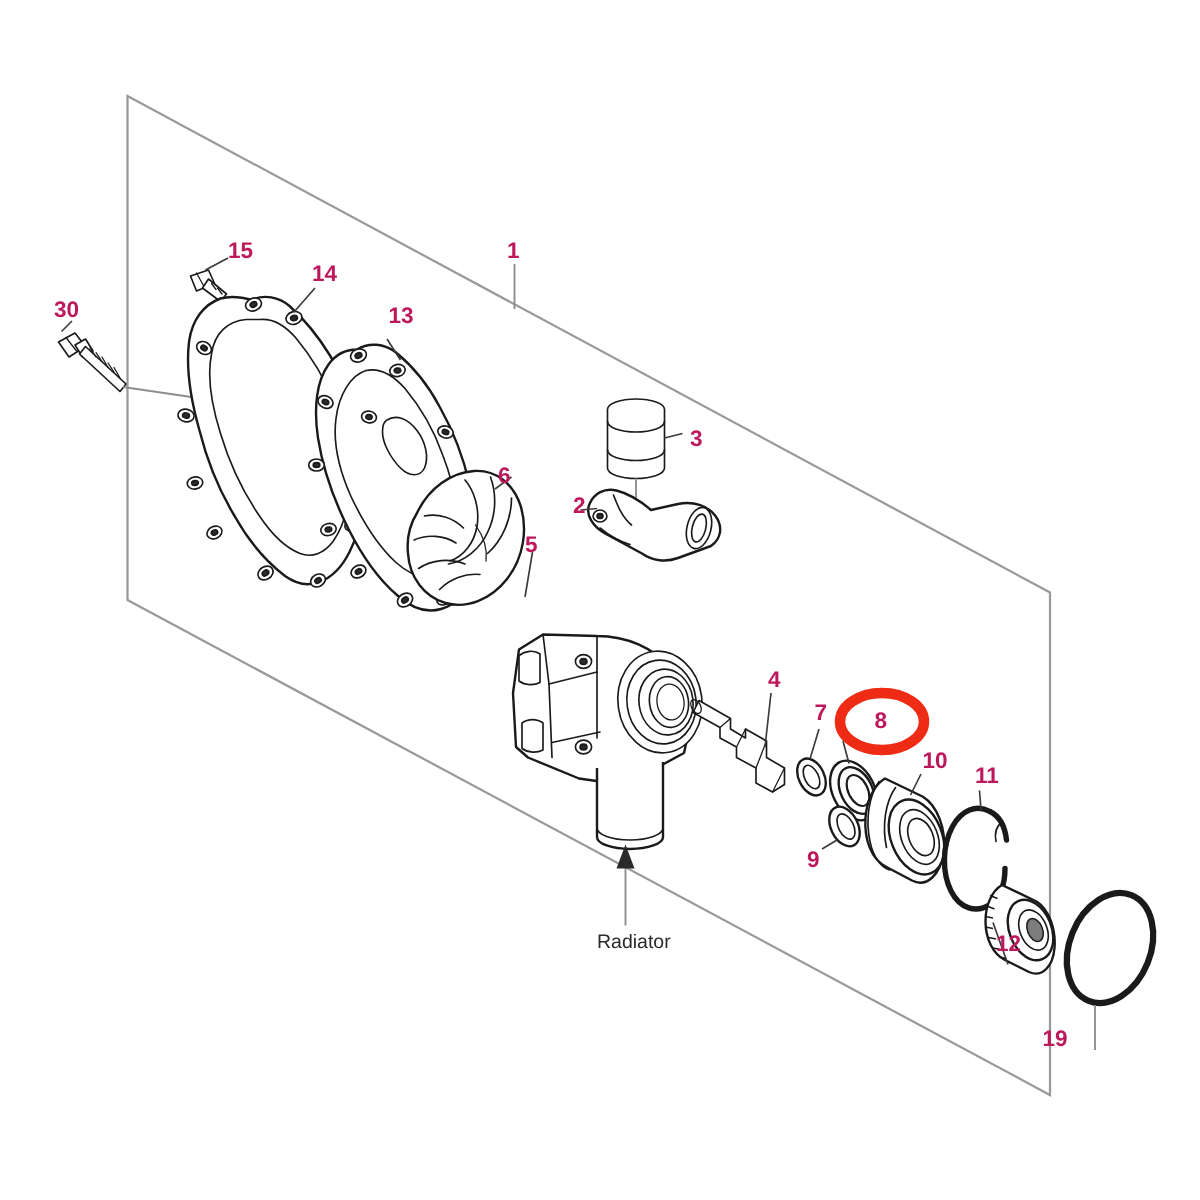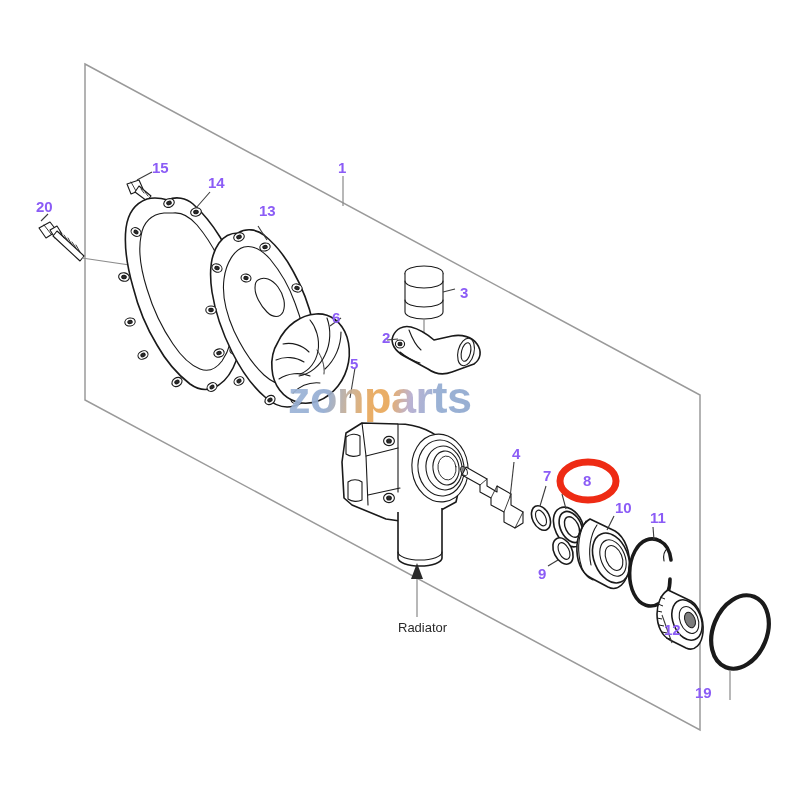--- a/index.html
+++ b/index.html
@@ -22,21 +22,21 @@
     left: 0;
     top: 0;
     width: 800px;
     height: 800px;
   }
   .callout {
     position: absolute;
     font-family: "Liberation Sans", sans-serif;
     font-size: 15px;
     font-weight: bold;
-    color: #8b5cf6;
+    color: #be185d;
     line-height: 1;
     white-space: nowrap;
     user-select: none;
   }
   .textlabel {
     position: absolute;
     font-family: "Liberation Sans", sans-serif;
     font-size: 13px;
     color: #2a2a2a;
     white-space: nowrap;
@@ -455,35 +455,34 @@
       <ellipse cx="740" cy="632" rx="27" ry="38" transform="rotate(22 740 632)" fill="none" stroke="#1a1a1a" stroke-width="4.2"></ellipse>
       <path class="lead" d="M730,670 L730,700"></path>
     </g>
 
   </svg>
 
   <svg style="position:absolute;left:0;top:0;width:800px;height:800px;pointer-events:none;" viewBox="0 0 800 800" xmlns="http://www.w3.org/2000/svg">
     <ellipse cx="588" cy="481" rx="28" ry="19" fill="none" stroke="#ee2b14" stroke-width="7"></ellipse>
   </svg>
 
-  <div class="wm">zonparts</div>
 
   <div class="callout" style="left:338px; top:160px;">1</div>
   <div class="callout" style="left:382px; top:330px;">2</div>
   <div class="callout" style="left:460px; top:285px;">3</div>
   <div class="callout" style="left:512px; top:446px;">4</div>
   <div class="callout" style="left:350px; top:356px;">5</div>
   <div class="callout" style="left:332px; top:310px;">6</div>
   <div class="callout" style="left:543px; top:468px;">7</div>
   <div class="callout" style="left:583px; top:473px;">8</div>
   <div class="callout" style="left:538px; top:566px;">9</div>
   <div class="callout" style="left:615px; top:500px;">10</div>
   <div class="callout" style="left:650px; top:510px;">11</div>
   <div class="callout" style="left:664px; top:622px;">12</div>
   <div class="callout" style="left:259px; top:203px;">13</div>
   <div class="callout" style="left:208px; top:175px;text-align:center;">14</div>
   <div class="callout" style="left:152px; top:160px;">15</div>
   <div class="callout" style="left:695px; top:685px;">19</div>
-  <div class="callout" style="left:36px;  top:199px;">20</div>
+  <div class="callout" style="left:36px;  top:199px;">30</div>
 
   <div class="textlabel" style="left:387px; top:620px;margin-left:11px;">Radiator</div>
 
 </div>
 
 </body></html>

